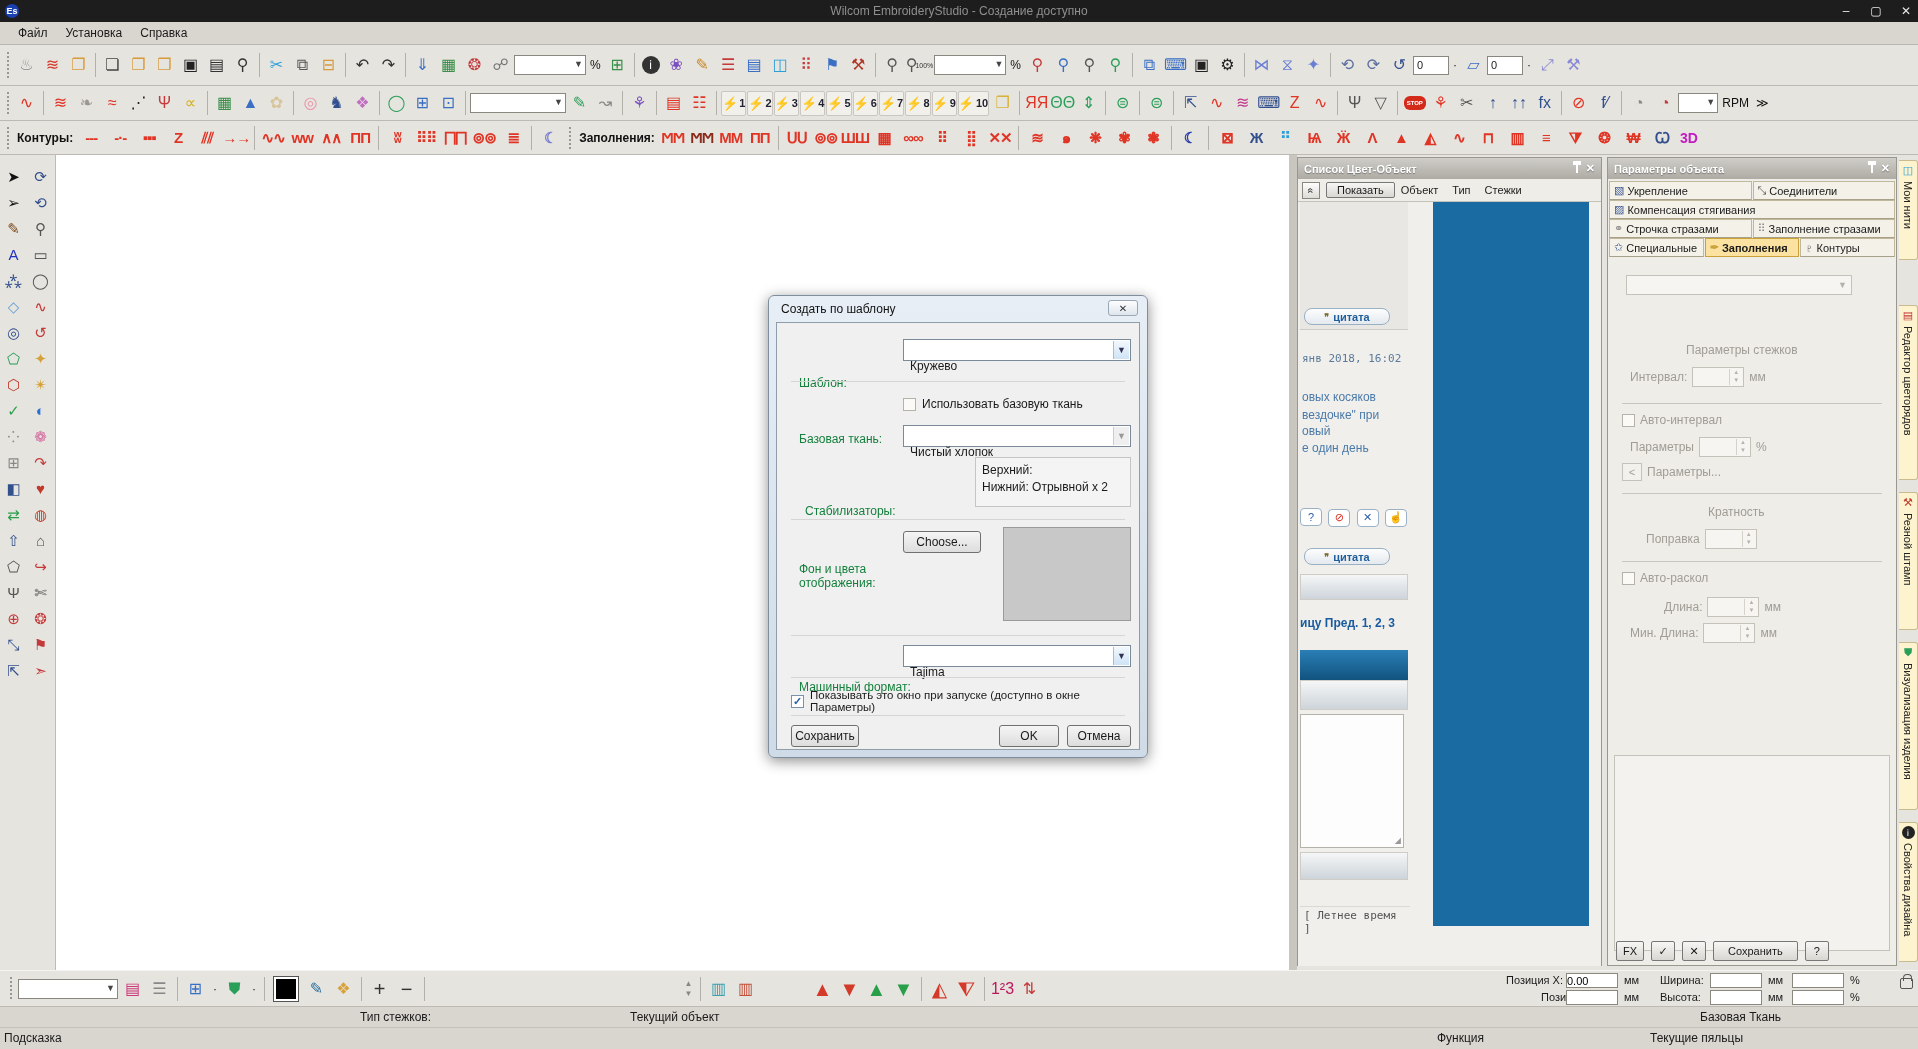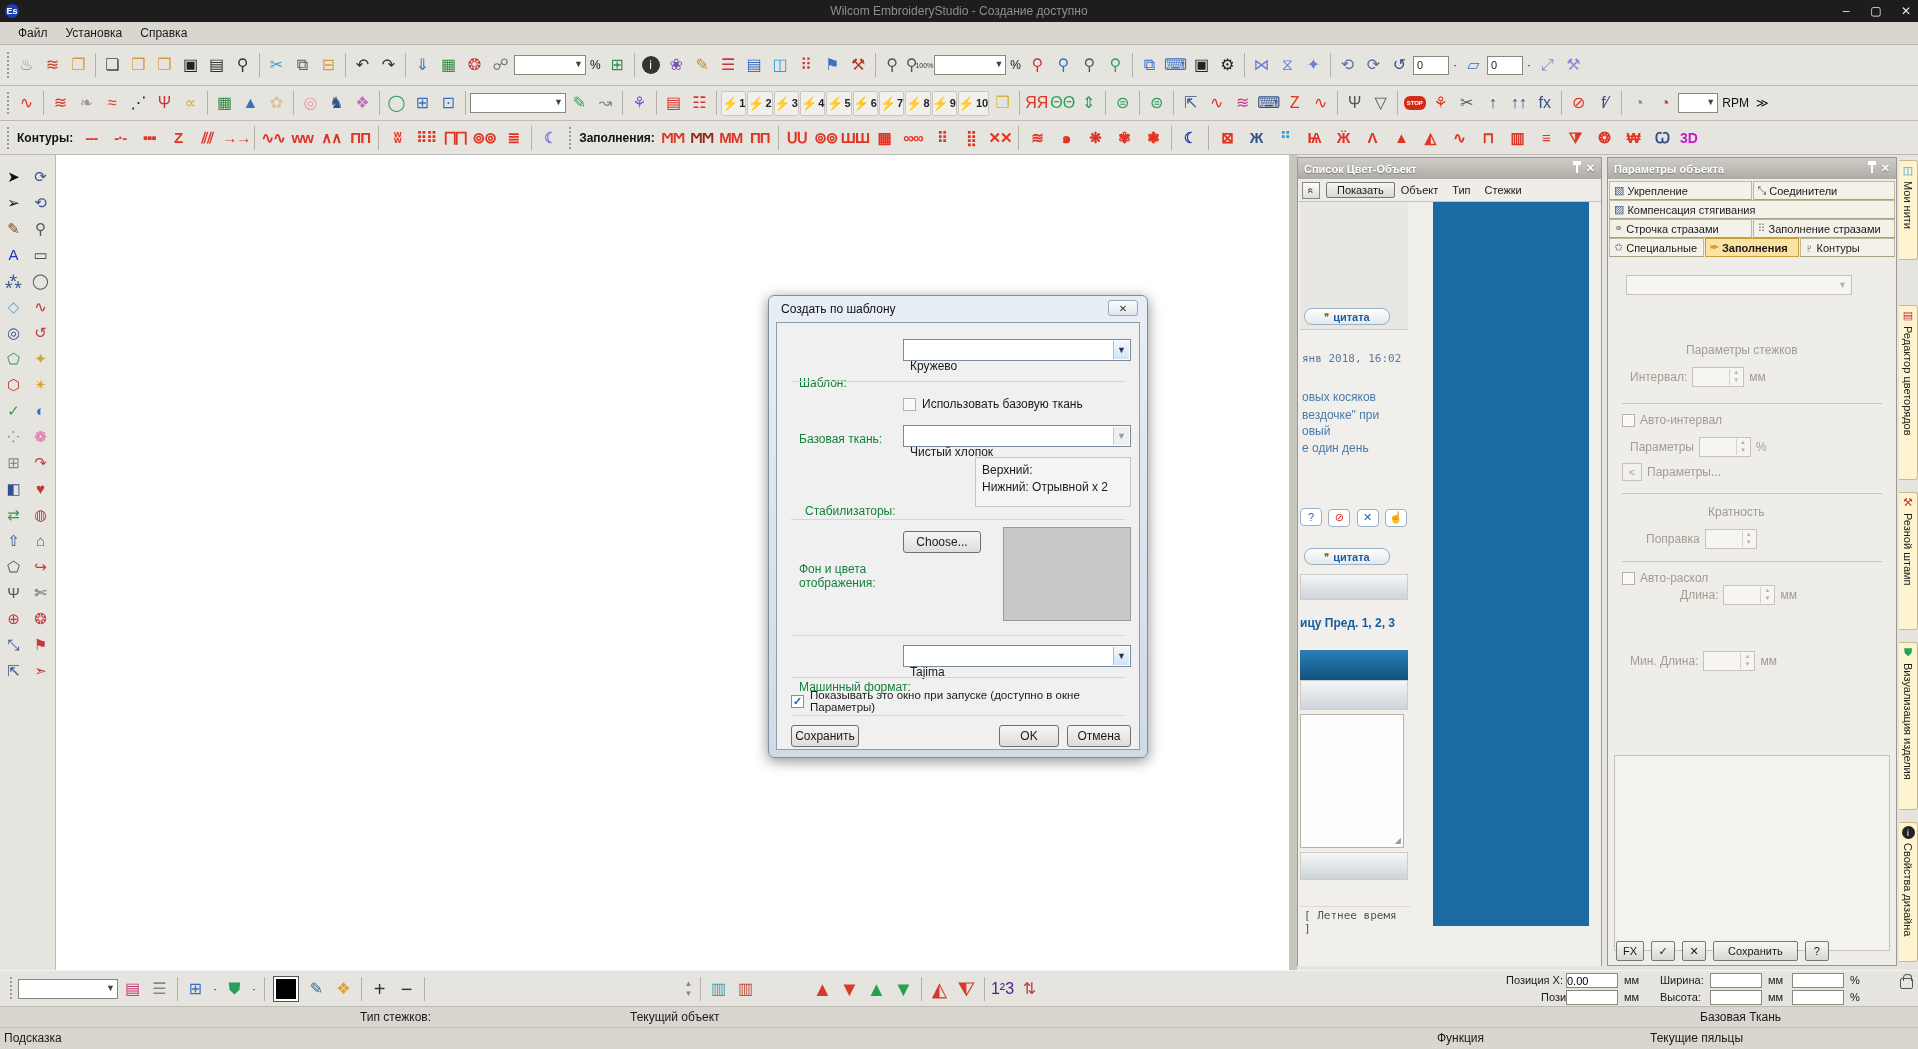--- a/index.html
+++ b/index.html
@@ -581,28 +581,28 @@
         <span>Поправка</span>
         <span class="spin">
             <span class="ud">▲<br>▼</span>
           </span>
       </div>
       <div class="pp-sep" style="top:304px;"></div>
       <div class="pp-row" style="left:14px;top:314px;">
         <span class="cbx"></span>
         <span>Авто-раскол</span>
       </div>
-      <div class="pp-row" style="left:56px;top:328px;margin-left:16px;">
+      <div class="pp-row" style="left:56px;top:340px;">
         <span>Длина:</span>
         <span class="spin">
             <span class="ud">▲<br>▼</span>
           </span>
         <span>мм</span>
       </div>
-      <div class="pp-row" style="left:22px;top:366px;margin-top:28px;">
+      <div class="pp-row" style="left:22px;top:366px;">
         <span>Мин. Длина:</span>
         <span class="spin">
             <span class="ud">▲<br>▼</span>
           </span>
         <span>мм</span>
       </div>
       <div class="pp-inset"></div>
     </div>
     <div class="pp-footer">
       <span class="fbtn">FX</span>
@@ -666,21 +666,21 @@
     <div style="width:8px;"></div>
     <div style="display:flex;align-items:center;gap:2px;margin-left:40px;">
         <span class="tb-icon" style="color: rgb(212, 58, 42); font-size: 20px;">▲</span>
         <span class="tb-icon" style="color: rgb(212, 58, 42); font-size: 20px;">▼</span>
         <span class="tb-icon" style="color: rgb(42, 159, 74); font-size: 20px;">▲</span>
         <span class="tb-icon" style="color: rgb(42, 159, 74); font-size: 20px;">▼</span>
         <div class="tb-sep"></div>
         <span class="tb-icon" style="color: rgb(212, 58, 42); font-size: 20px;">◭</span>
         <span class="tb-icon" style="color: rgb(212, 58, 42); font-size: 20px;">⧨</span>
         <div class="tb-sep"></div>
-        <span class="tb-icon" style="color: #4c1d95;">1²3</span>
+        <span class="tb-icon" style="color: #be185d;">1²3</span>
         <span class="tb-icon" style="color: rgb(196, 58, 58);">⇅</span>
       </div>
   </div>
 
   <div class="bfields">
     <span class="bf" style="left:6px;top:2px;">Позиция X:</span>
     <span class="bf" style="left:66px;top:1px;"><input value="0.00" style=""></span>
     <span class="bf" style="left:124px;top:2px;">мм</span>
     <span class="bf" style="left:6px;top:19px;padding-left:35px;">Позиция Y:</span>
     <span class="bf" style="left:66px;top:18px;"><input style=""></span>

